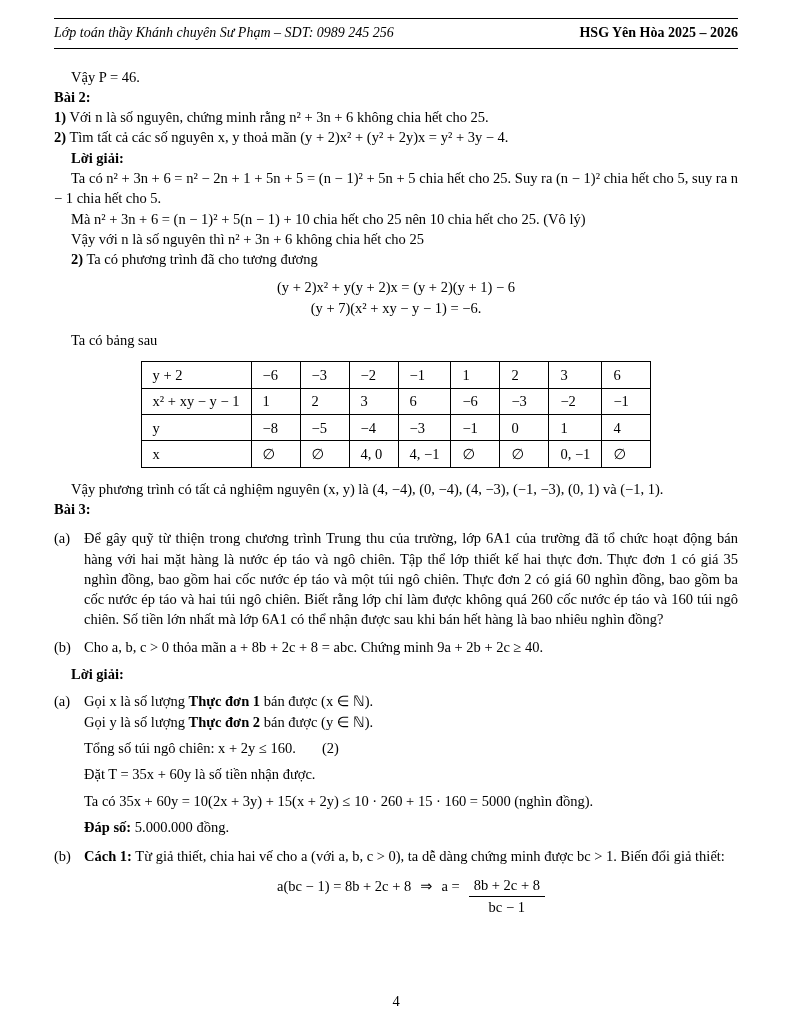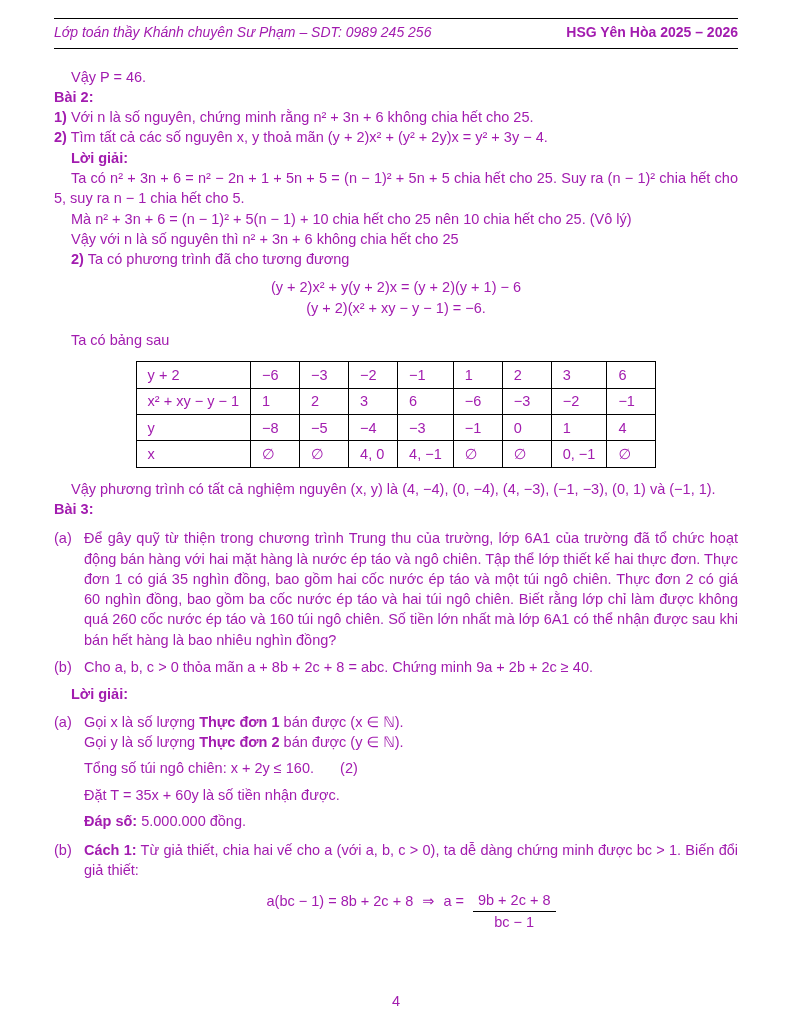--- a/index.html
+++ b/index.html
@@ -1,19 +1,19 @@
 <!DOCTYPE html>
 <html><head>
 <meta charset="utf-8">
 <style>
   html,body{margin:0;padding:0;background:#f2f2f2;}
   .page{
     width:792px;height:1024px;box-sizing:border-box;margin:0 auto;
-    background:#ffffff;color:#a21caf;
-    font-family:Liberation Sans, sans-serif;
+    background:#ffffff;color:#000000;
+    font-family:Liberation Serif, serif;
     font-size:14.5px;line-height:1.4;
     padding:18px 54px 0;position:relative;overflow:hidden;
   }
   .header{
     display:flex;justify-content:space-between;align-items:baseline;
     border-top:1px solid #000;border-bottom:1.5px solid #000;
     padding:4px 0 5px;margin-bottom:18px;font-size:14px;
   }
   .h-left{font-style:italic;}
   .h-right{font-weight:bold;}
@@ -54,21 +54,21 @@
   <p><b>2)</b> <span>Tìm tất cả các số nguyên x, y thoả mãn (y + 2)x² + (y² + 2y)x = y² + 3y − 4.</span></p>
 
   <p class="indent bold">Lời giải:</p>
   <p class="indent">Ta có n² + 3n + 6 = n² − 2n + 1 + 5n + 5 = (n − 1)² + 5n + 5 chia hết cho 25. Suy ra (n − 1)² chia hết cho 5, suy ra n − 1 chia hết cho 5.</p>
   <p class="indent">Mà n² + 3n + 6 = (n − 1)² + 5(n − 1) + 10 chia hết cho 25 nên 10 chia hết cho 25. (Vô lý)</p>
   <p class="indent">Vậy với n là số nguyên thì n² + 3n + 6 không chia hết cho 25</p>
   <p class="indent"><b>2)</b> <span>Ta có phương trình đã cho tương đương</span></p>
 
   <div class="eq-block">
     <p class="eq">(y + 2)x² + y(y + 2)x = (y + 2)(y + 1) − 6</p>
-    <p class="eq">(y + 2)(x² + xy − y − 1) = −6.</p>
+    <p class="eq">(y + 7)(x² + xy − y − 1) = −6.</p>
   </div>
 
   <p class="indent">Ta có bảng sau</p>
 
   <table class="vtable">
     <tbody>
         <tr>
       <td>y + 2</td>
       <td>−6</td>
       <td>−3</td>
@@ -137,34 +137,35 @@
 
   <div class="item">
     <span class="item-label">(a)</span>
     <div class="item-body gap">
       <div>
         <p><span>Gọi x là số lượng </span><b>Thực đơn 1</b><span> bán được (x ∈ ℕ).</span></p>
         <p><span>Gọi y là số lượng </span><b>Thực đơn 2</b><span> bán được (y ∈ ℕ).</span></p>
       </div>
       <p><span>Tổng số túi ngô chiên: x + 2y ≤ 160.</span><span class="eq-tag">(2)</span></p>
       <p>Đặt T = 35x + 60y là số tiền nhận được.</p>
+      <p>Ta có 35x + 60y = 10(2x + 3y) + 15(x + 2y) ≤ 10 · 260 + 15 · 160 = 5000 (nghìn đồng).</p>
       <p><b>Đáp số:</b><span> 5.000.000 đồng.</span></p>
     </div>
   </div>
 
   <div class="item" style="margin-top:9px;">
     <span class="item-label">(b)</span>
     <div class="item-body">
       <p><b>Cách 1:</b><span> Từ giả thiết, chia hai vế cho a (với a, b, c &gt; 0), ta dễ dàng chứng minh được bc &gt; 1. Biến đổi giả thiết:</span></p>
       <div class="eq-final">
         <span>a(bc − 1) = 8b + 2c + 8</span>
         <span>⇒</span>
         <span>a =</span>
         <span class="frac">
-          <span class="num">9b + 2c + 8</span>
+          <span class="num">8b + 2c + 8</span>
           <span class="den">bc − 1</span>
         </span>
       </div>
     </div>
   </div>
 
   <div class="footer">4</div>
 </div>
 
 </body></html>

